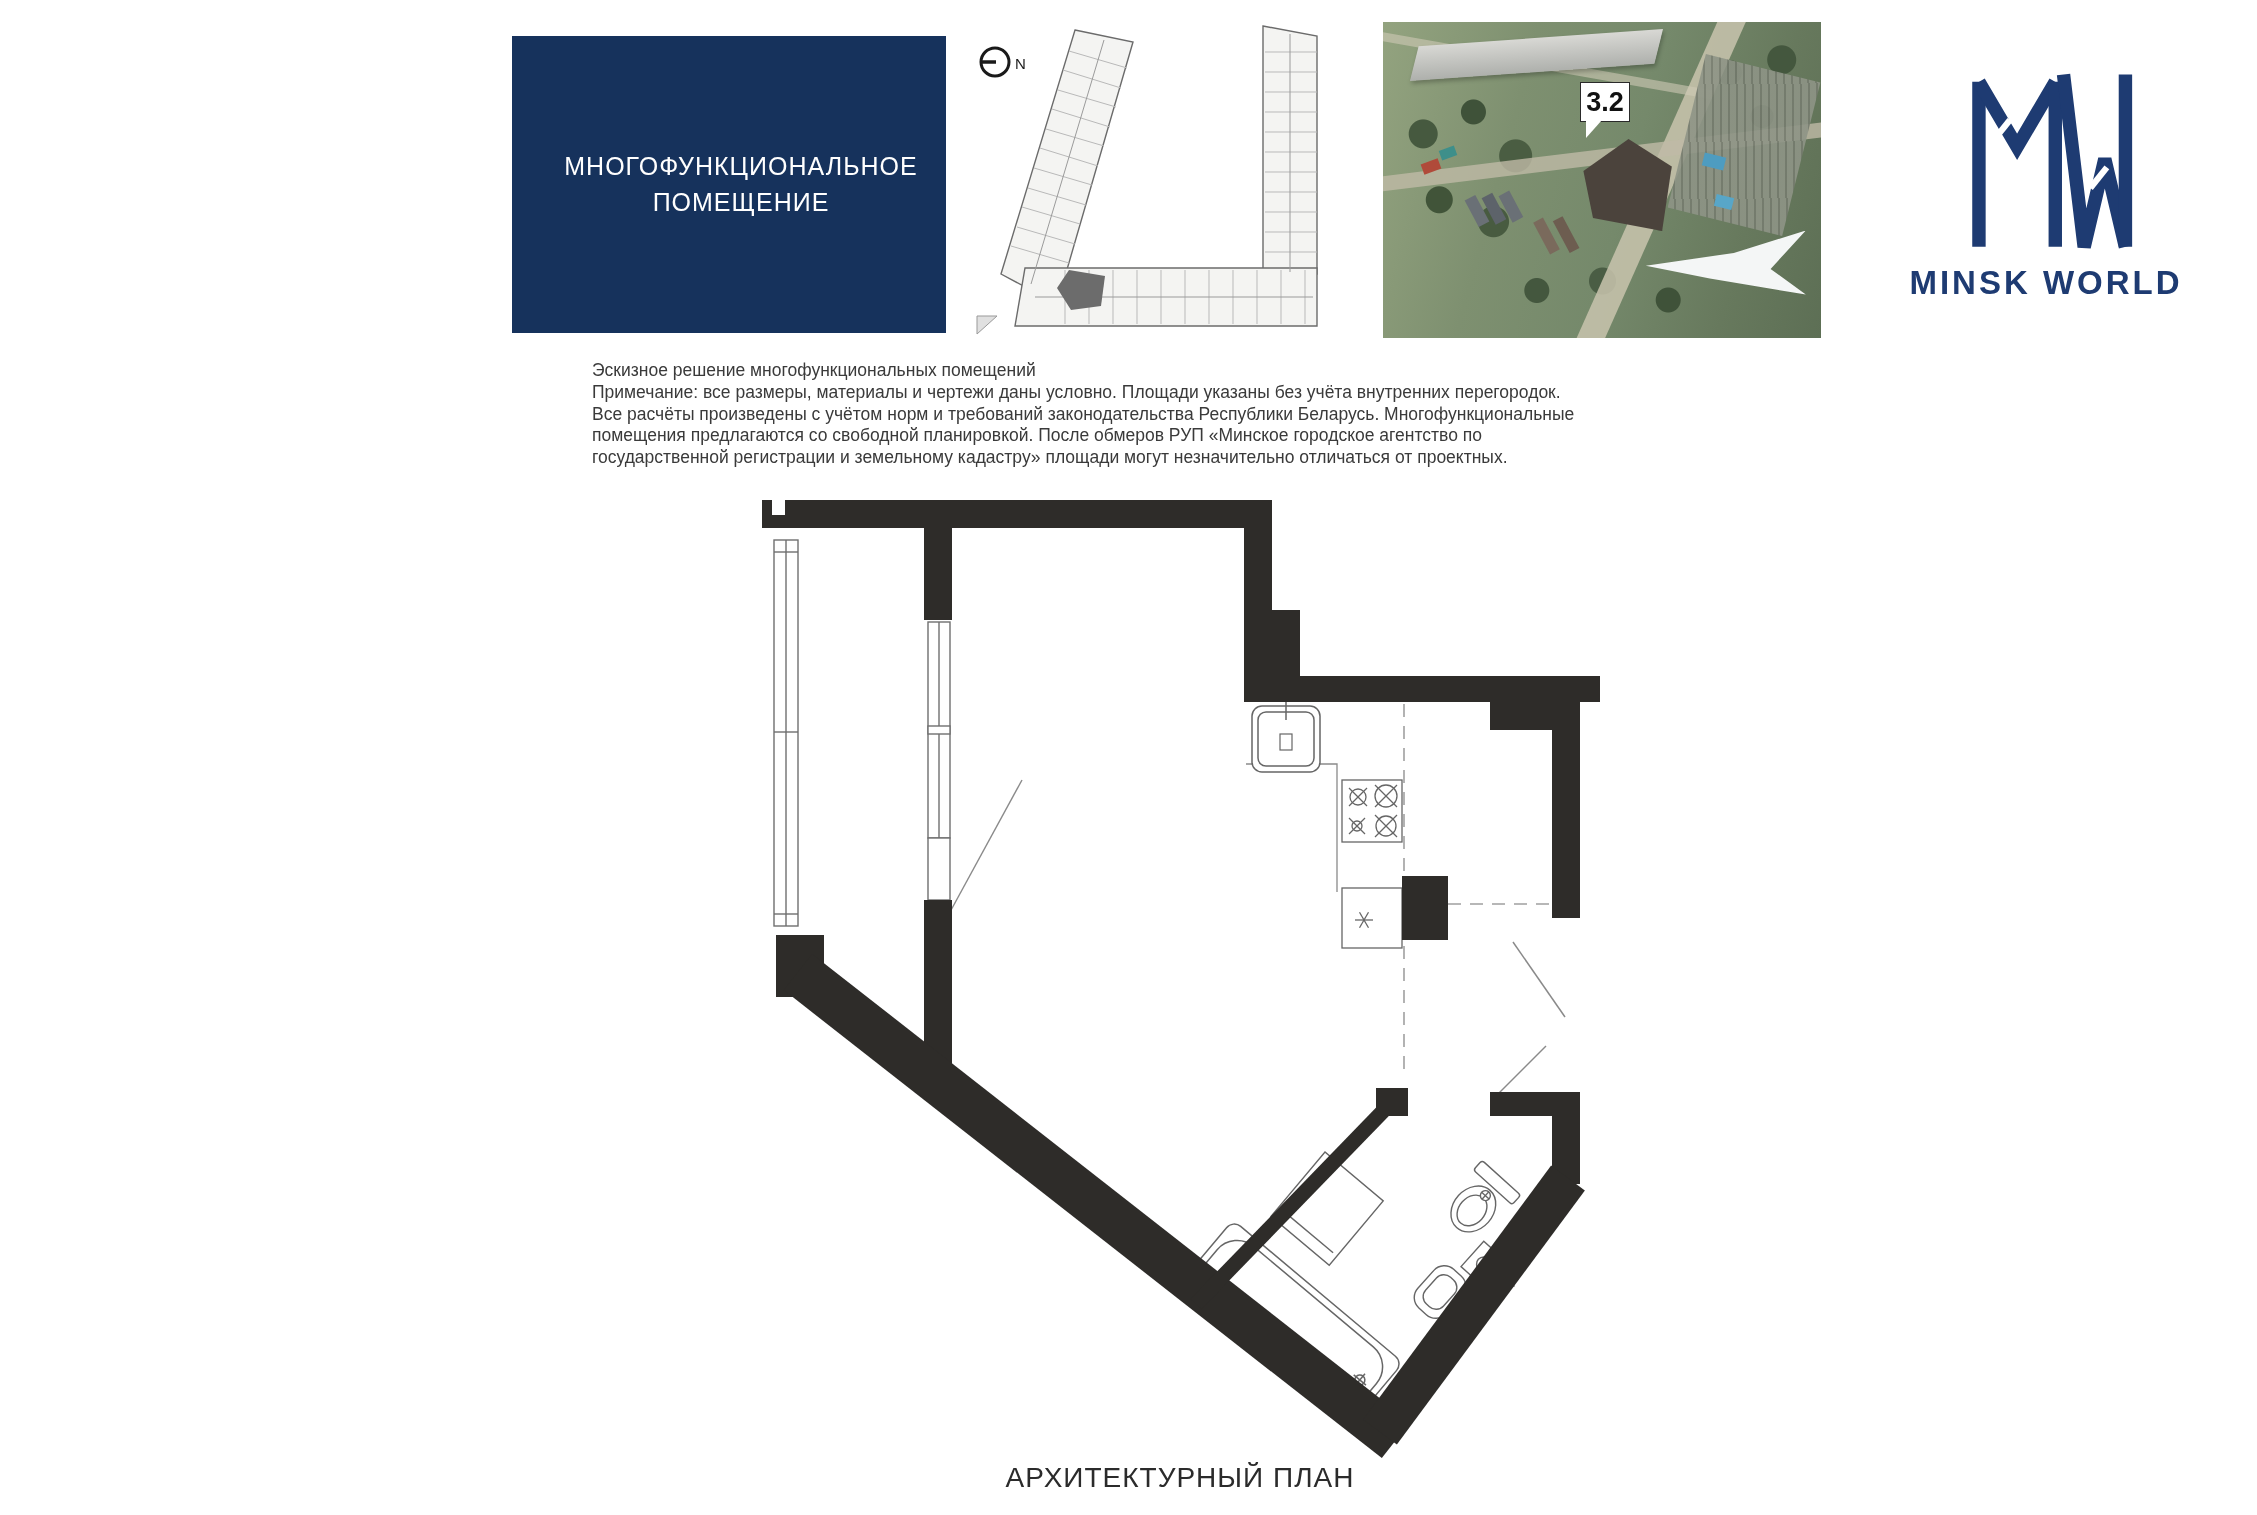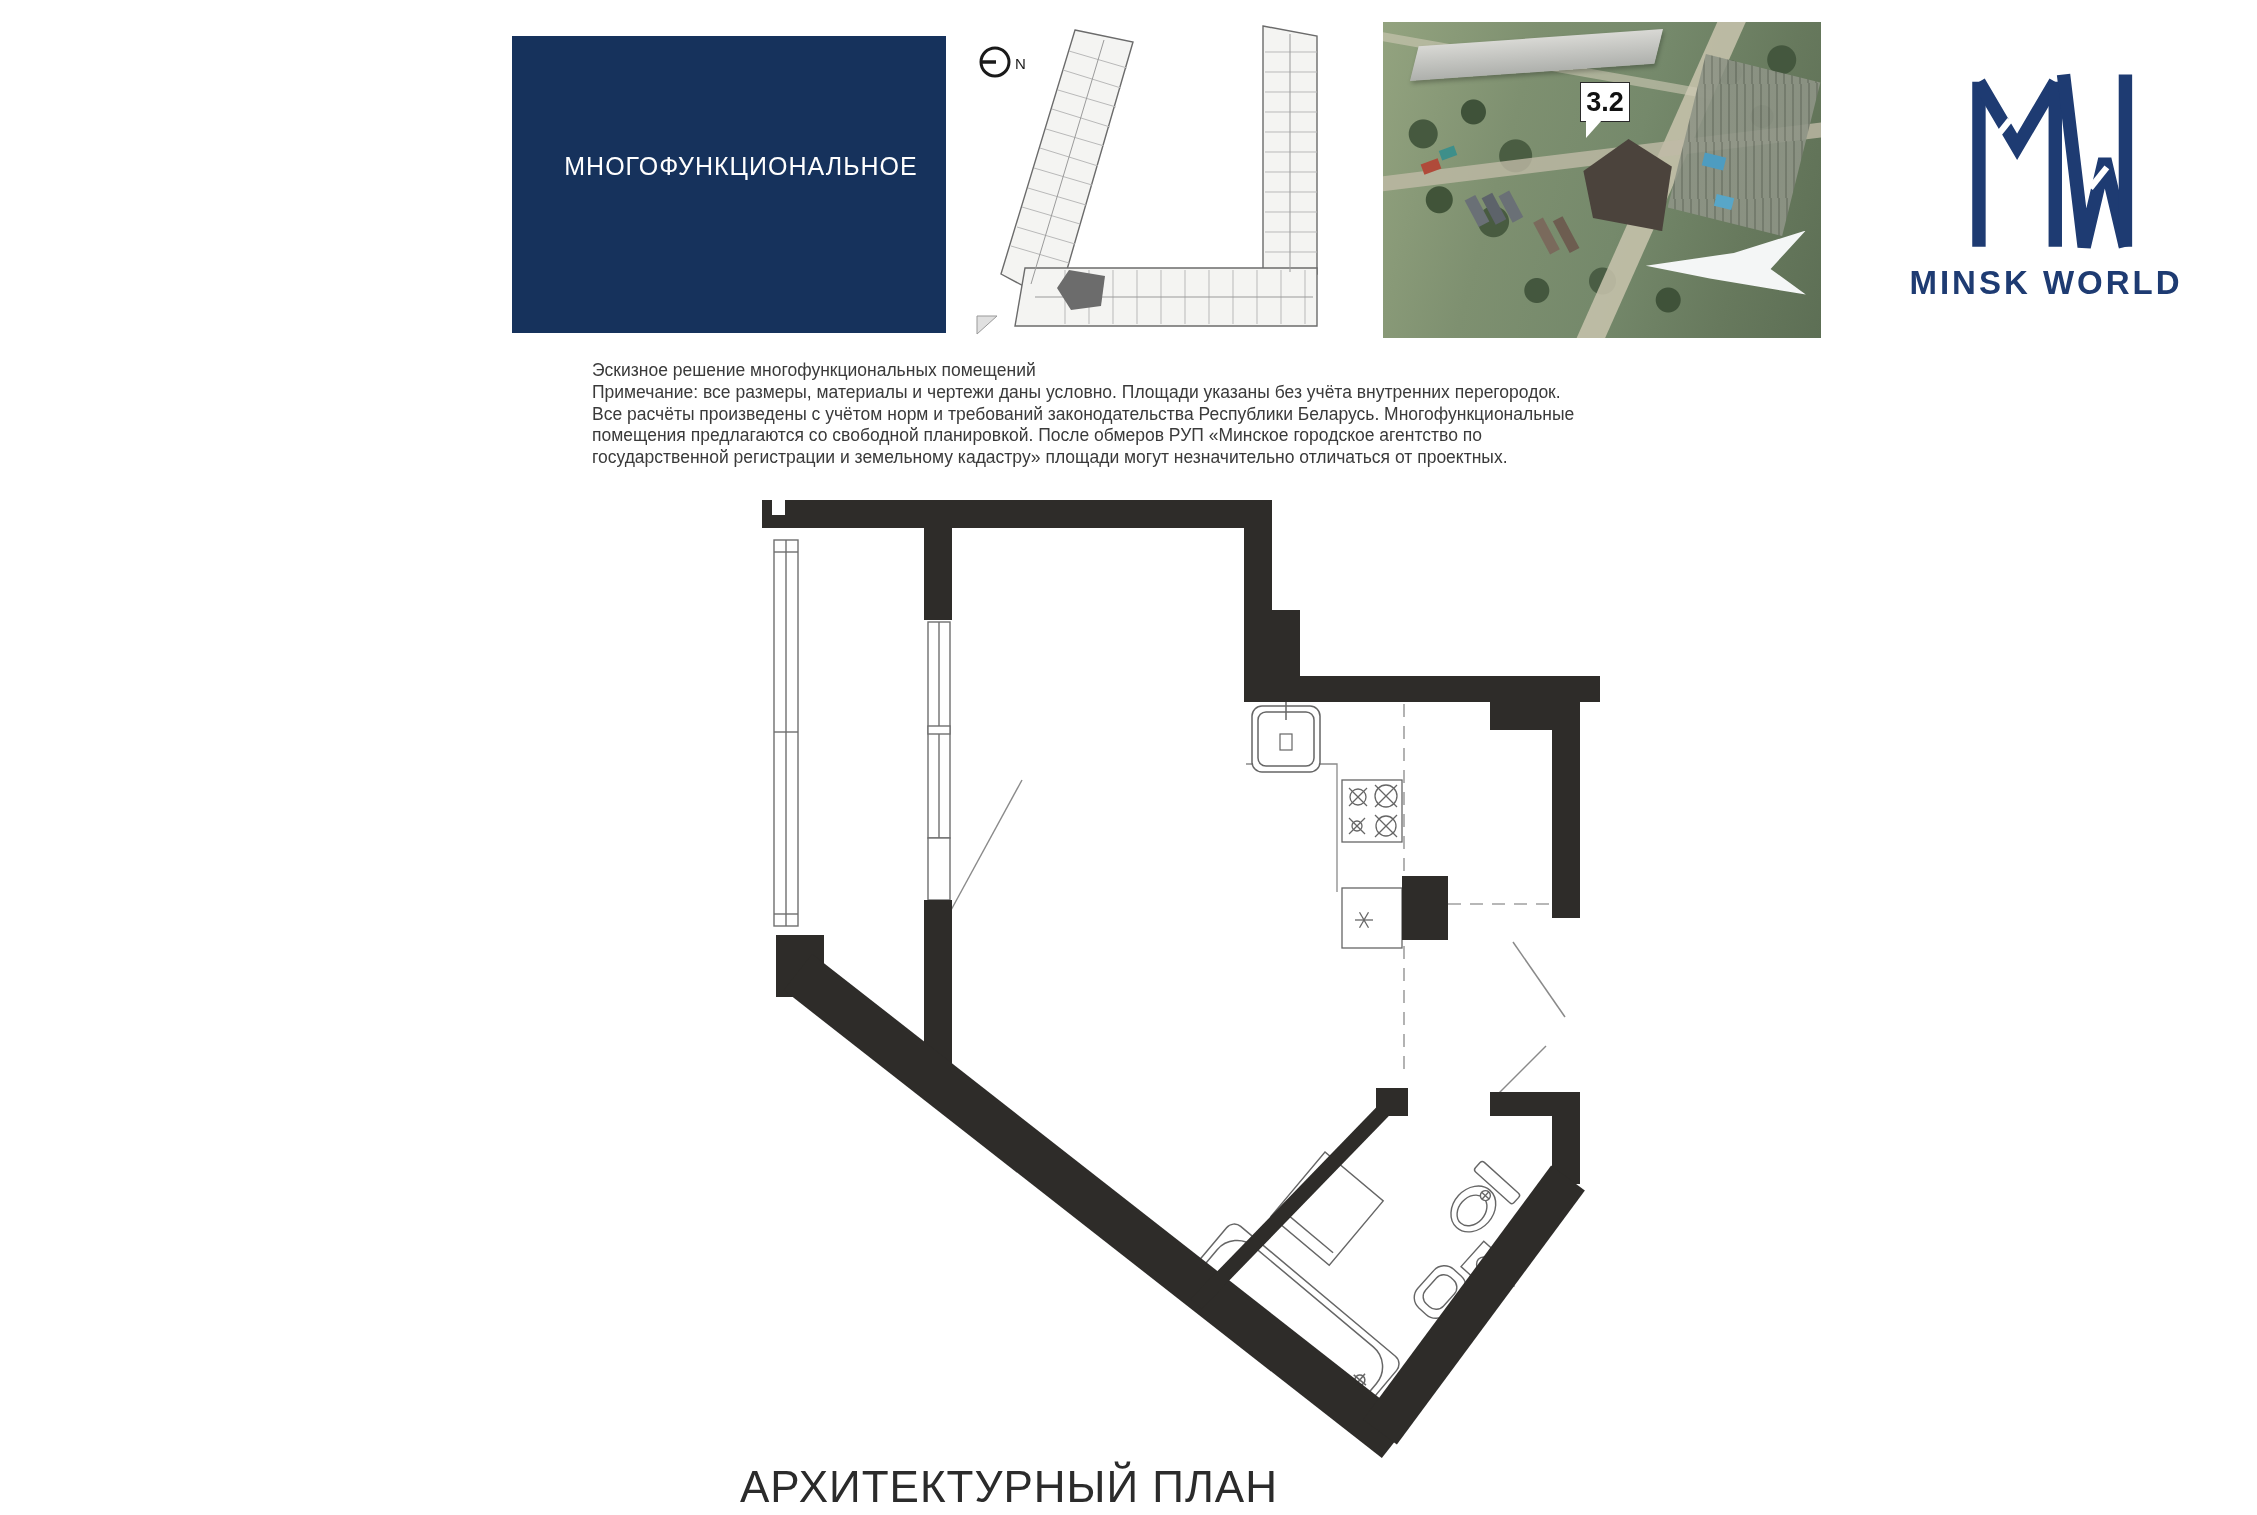--- a/index.html
+++ b/index.html
@@ -62,31 +62,32 @@
   
   #mw{left:1860px;top:56px;width:372px;height:260px;text-align:center;}
   #mw svg{display:block;margin:0 auto;}
   .mw-word{margin-top:12px;font-size:33px;font-weight:700;letter-spacing:3px;color:#1e3b72;}
 
   
   #note{left:592px;top:360px;width:1160px;color:#3a3a3a;font-size:17.5px;line-height:21.8px;}
 
   
   #plan{left:740px;top:480px;width:880px;height:990px;}
-  #caption{left:740px;top:1462px;width:880px;text-align:left;font-size:44px;letter-spacing:1px;color:#2b2b2b;}
+  #caption{left:740px;top:1462px;width:880px;text-align:center;font-size:28px;letter-spacing:1px;color:#2b2b2b;}
 </style>
 </head>
 <body>
 
 <div id="canvas">
 
 
   <div id="titlebox" class="abs">
     <div class="pad">
       <div class="tline">МНОГОФУНКЦИОНАЛЬНОЕ</div>
+      <div class="tline">ПОМЕЩЕНИЕ</div>
     </div>
   </div>
 
   <svg id="keyplan" class="abs" viewBox="0 0 380 316">
     <g>
       <circle cx="30" cy="40" r="14" fill="none" stroke="#1a1a1a" stroke-width="3"></circle>
       <line x1="15" y1="40" x2="31" y2="40" stroke="#1a1a1a" stroke-width="3.5"></line>
       <text x="50" y="47" font-size="15" fill="#1a1a1a">N</text>
     </g>
     <g stroke="#6b6b6b" stroke-width="1.4" fill="#f4f4f2">

